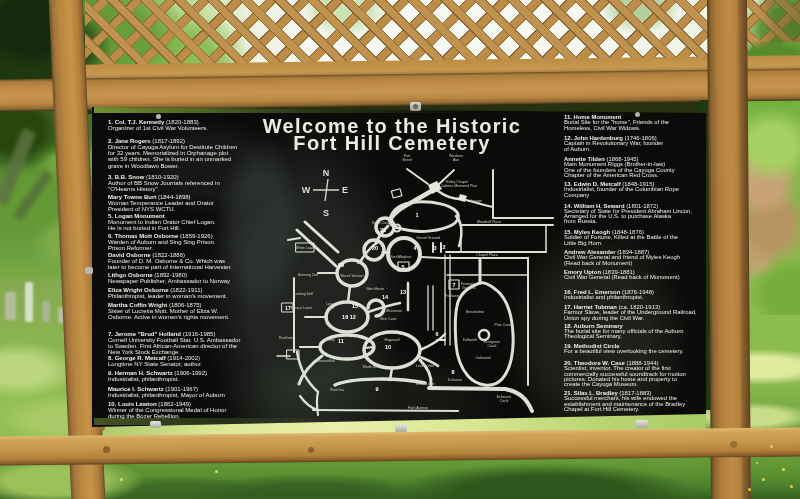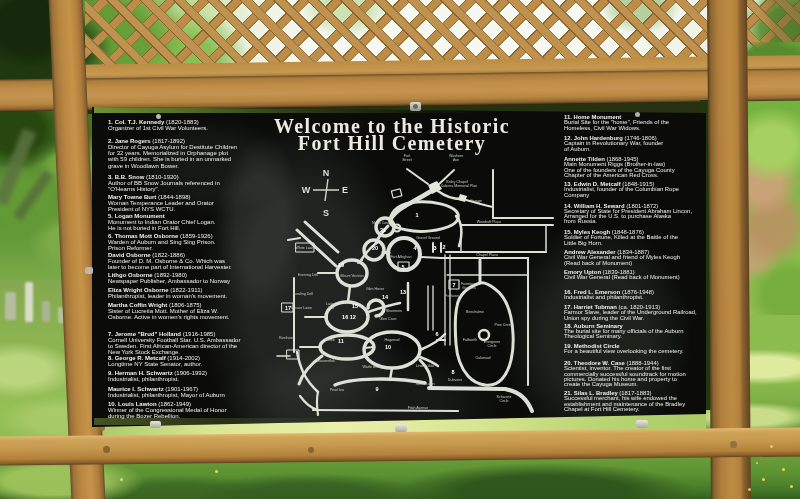--- a/index.html
+++ b/index.html
@@ -100,21 +100,21 @@
       radial-gradient(105px 175px at 212px 185px, rgba(165,180,168,.14) 0 55%, rgba(165,180,168,0) 100%),
       radial-gradient(95px 115px at 505px 230px, rgba(155,175,140,.13) 0 55%, rgba(155,175,140,0) 100%),
       radial-gradient(150px 60px at 265px 298px, rgba(140,160,130,.09) 0 55%, rgba(140,160,130,0) 100%),
       radial-gradient(80px 50px at 120px 60px, rgba(150,165,155,.08) 0 55%, rgba(150,165,155,0) 100%),
       radial-gradient(45px 90px at 168px 120px, rgba(160,175,165,.10) 0 55%, rgba(160,175,165,0) 100%);"></div>
 
     <div class="abs" style="left:2px;top:0;width:380px;height:6px;background:linear-gradient(90deg, rgba(150,190,60,.75), rgba(110,140,45,.35) 55%, rgba(90,110,40,0));"></div>
 
     <div class="abs" style="left:2px;top:311px;width:250px;height:7px;background:linear-gradient(90deg, rgba(140,170,70,.45), rgba(110,140,45,0));"></div>
 
-    <div class="abs" style="left:0px;top:10.5px;width:600px;text-align:center;color:#eceae2;font-family:Liberation Serif, serif;font-size:20px;font-weight:bold;line-height:17.5px;letter-spacing:1.35px;">Welcome to the Historic<br><span style="letter-spacing:1.4px;">Fort Hill Cemetery</span></div>
+    <div class="abs" style="left:0px;top:10.5px;width:600px;text-align:center;color:#eceae2;font-family:Liberation Sans, sans-serif;font-size:20px;font-weight:bold;line-height:17.5px;letter-spacing:1.35px;">Welcome to the Historic<br><span style="letter-spacing:1.4px;">Fort Hill Cemetery</span></div>
 
     <div style="color:#f0f0ec;font-size:6px;line-height:6.1px;">
 
       <div class="en" style="left:16px;top:11.6px;"><b>1. Col. T.J. Kennedy</b> (1820-1883)<br>Organizer of 1st Civil War Volunteers.</div>
 
       <div class="en" style="left:16px;top:31.2px;"><b>2. Jane Rogers</b> (1817-1892)<br>Director of  Cayuga Asylum for Destitute Children<br>for 32 years. Memorialized in Orphanage plot<br>with 59 children. She is buried in an unmarked<br>grave in Woodlawn Bower.</div>
 
       <div class="en" style="left:16px;top:67px;"><b>3. B.B. Snow</b> (1810-1920)<br>Author of BB Snow Journals referenced in<br>"O'Hearns History".</div>
 
       <div class="en" style="left:16px;top:86.6px;"><b>Mary Towne Burt</b> (1844-1898)<br>Woman Temperance Leader and Orator<br>President of NYS WCTU.</div>

